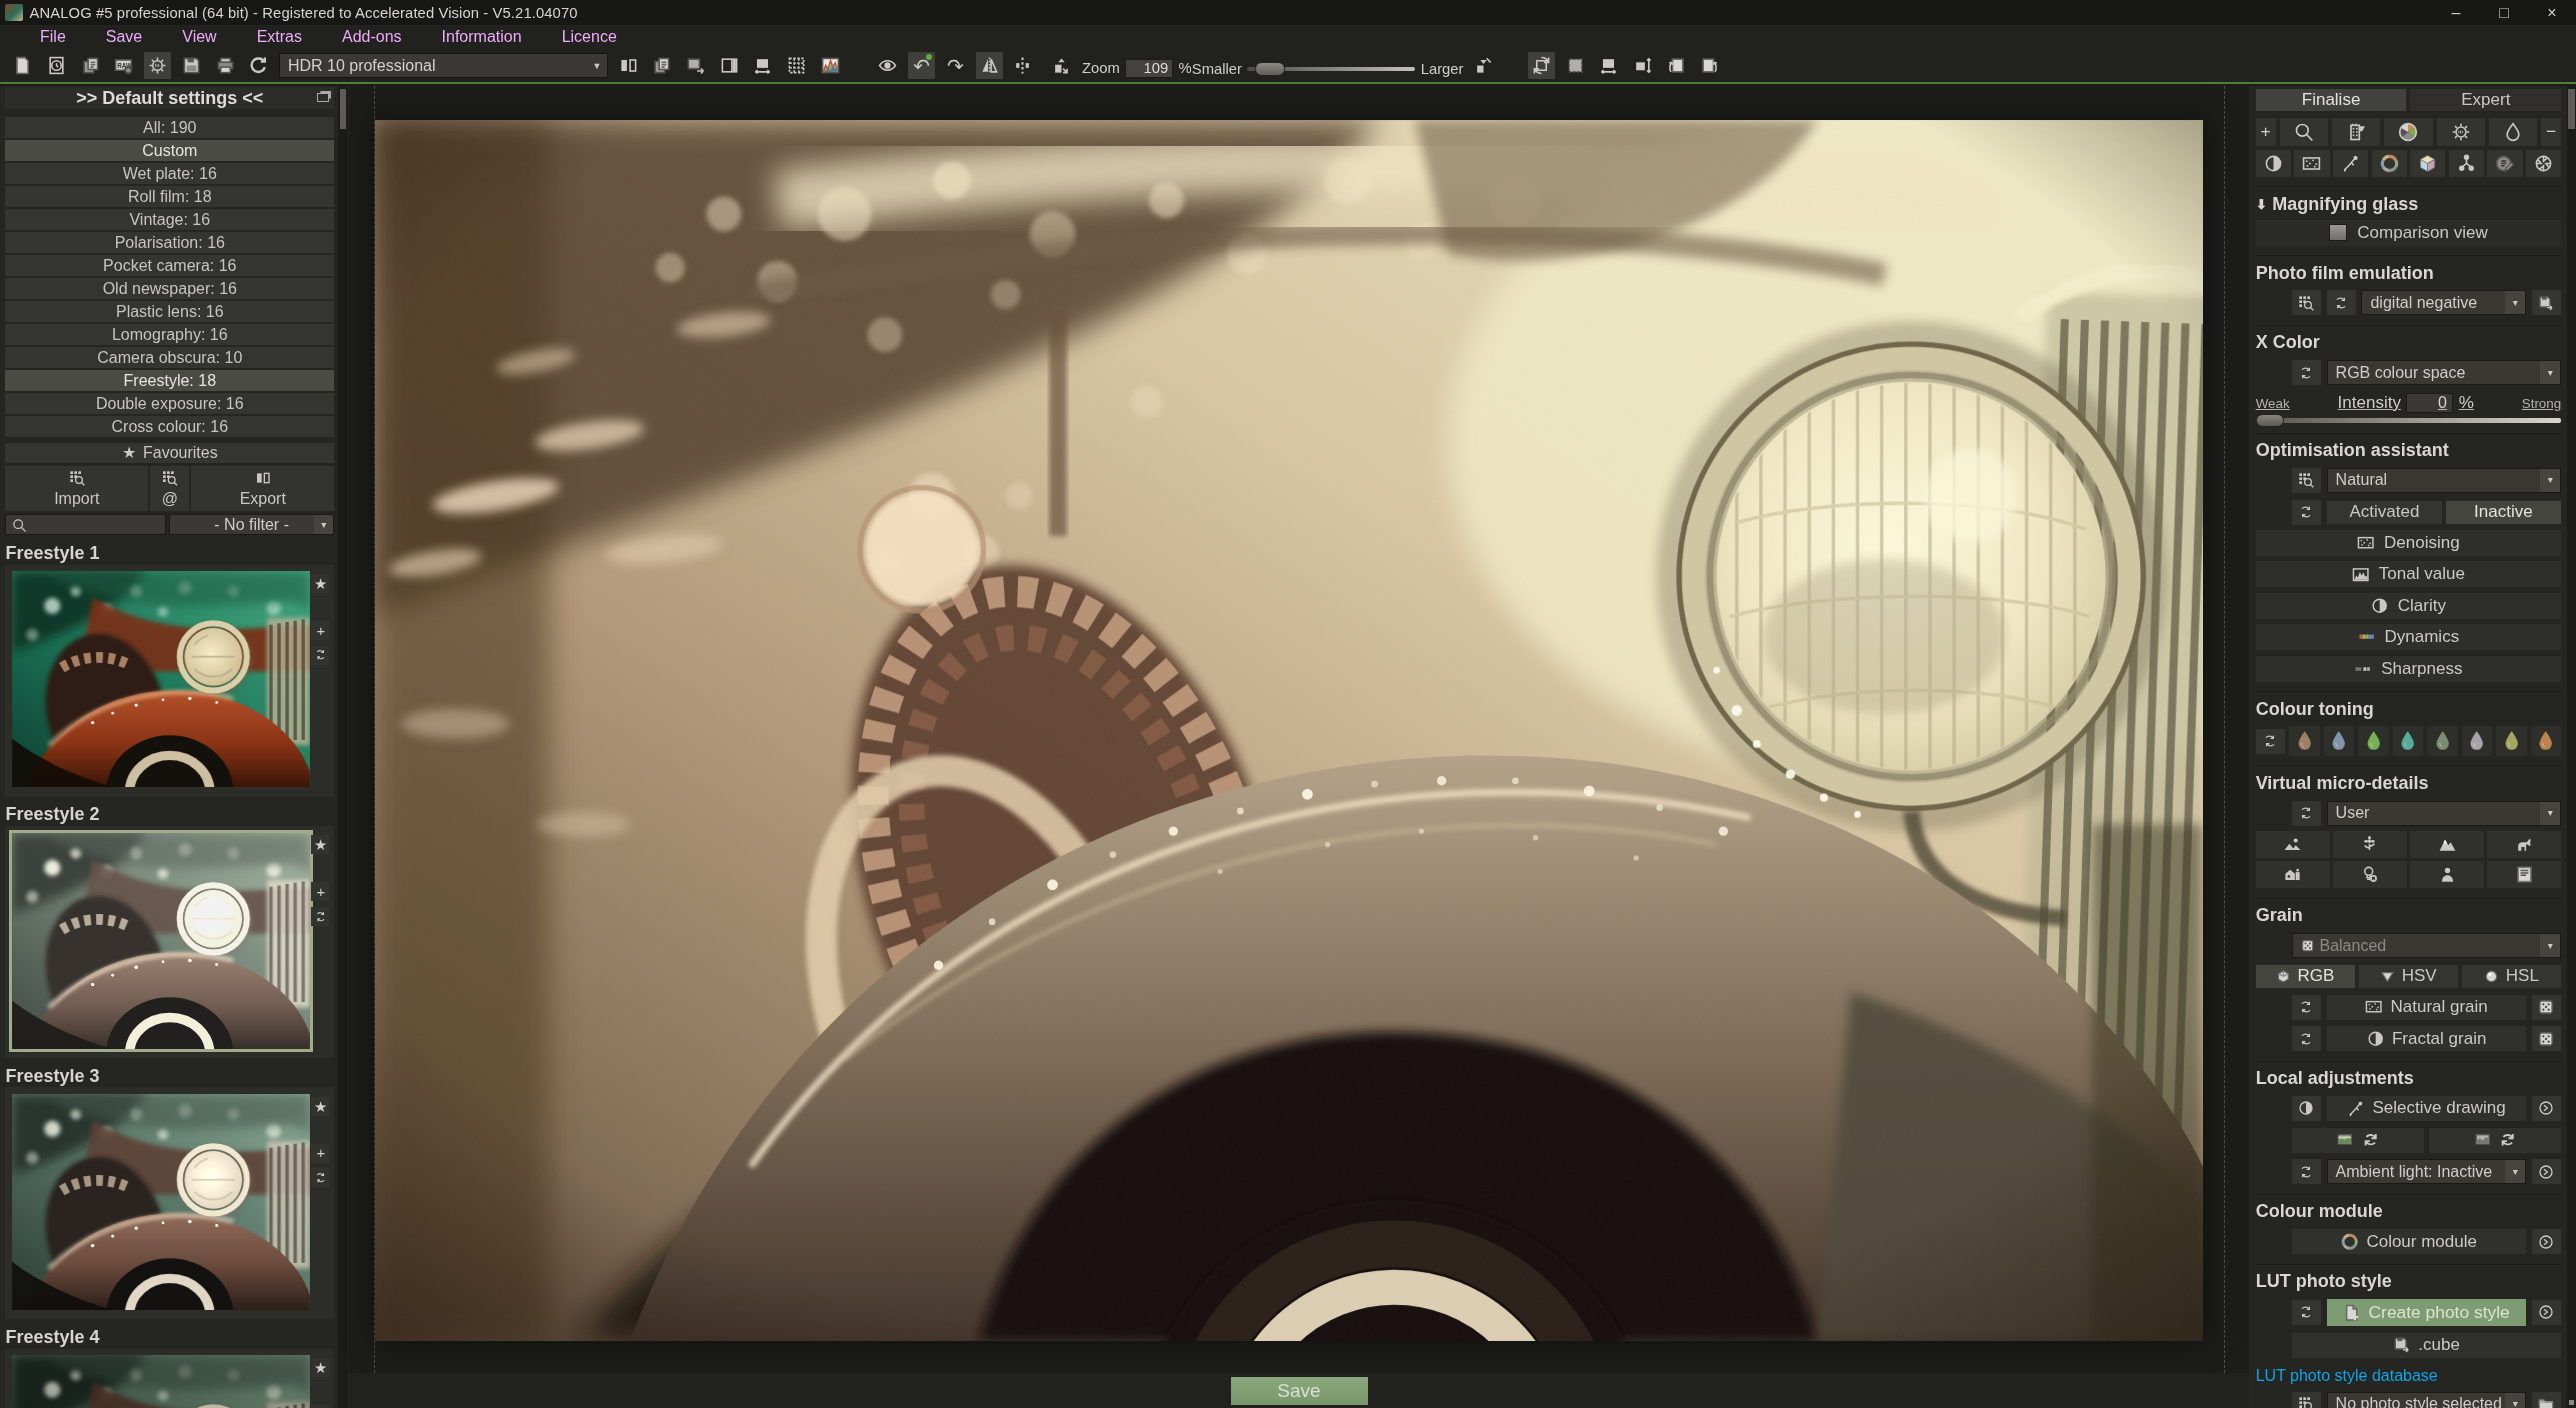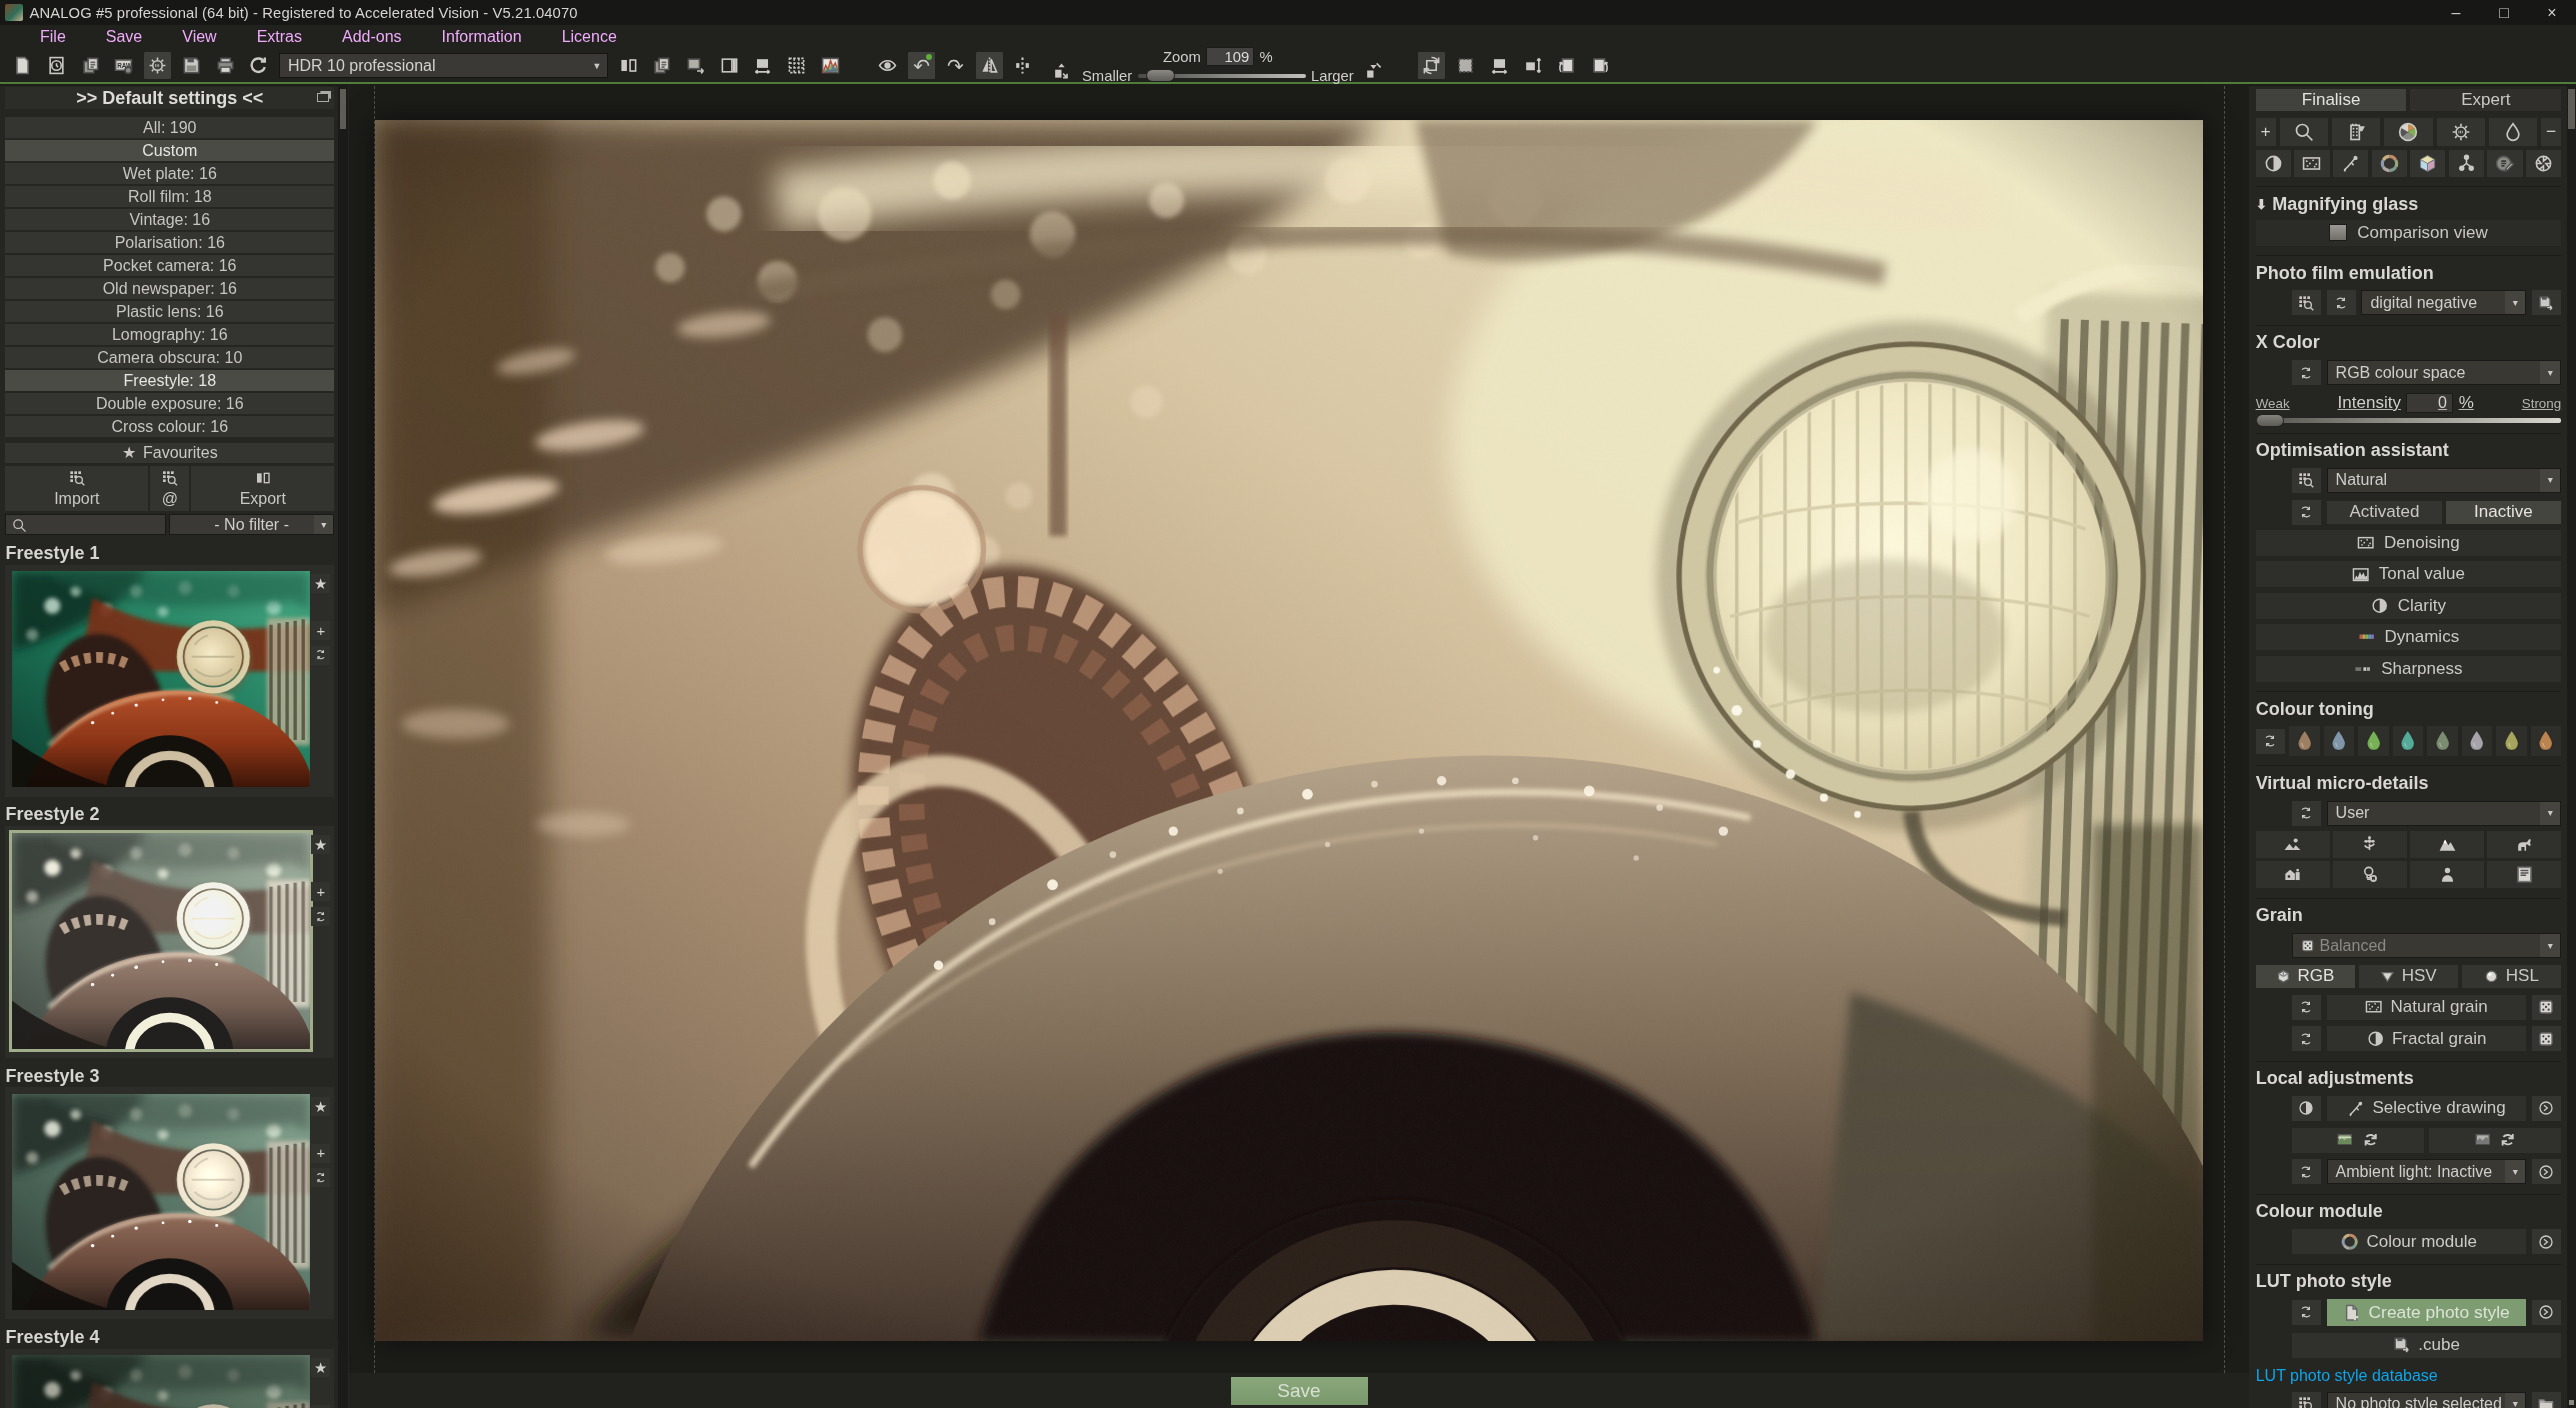--- a/index.html
+++ b/index.html
@@ -31,21 +31,21 @@
           border-radius:1.3px; color:#c9c8c4; flex:none; font-size:17.4px; }
   .tbtn.sel { background:#3f3f3b; }
   .tbtn svg { width:19px; height:19px; }
   .tgap { width:17.4px; flex:none; }
   .preset-dd { width:329px; height:25px; background:#3a3936; border:0.7px solid #151513;
                display:flex; align-items:center; padding-left:8px; font-size:16px; color:#d2d1cd;
                position:relative; flex:none; }
   .preset-dd .arrowbox { position:absolute; right:0; top:0; bottom:0; width:20px;
                display:flex; align-items:center; justify-content:center; font-size:9.4px; color:#c9c8c4; }
   .zoomgroup { display:flex; align-items:flex-end; gap:6.7px; flex:none; margin-left:5.4px; }
-  .zoomcol { display:flex; flex-direction:column; align-items:center; }
+  .zoomcol { display:flex; flex-direction:row; align-items:center; }
   .zoomtop { display:flex; align-items:center; gap:5.4px; font-size:14.8px; color:#cfcecb; margin-bottom:1.3px; }
   .zoomval { width:48px; height:19px; background:#434240; border:0.7px solid #1b1b19;
              font-size:14.8px; color:#dddcd8; display:flex; align-items:center; justify-content:flex-end;
              padding-right:4px; }
   .zoomrow { display:flex; align-items:center; gap:5.4px; font-size:14.8px; color:#cfcecb; }
   .sl-track { width:168px; height:4px; background:linear-gradient(90deg,#4a4a46,#c2c1bb);
               border-radius:2px; position:relative; }
   .sl-thumb { position:absolute; left:8px; top:-4.7px; width:29.5px; height:13.4px; border-radius:6.7px;
               background:linear-gradient(#8a8984,#5f5e59); border:0.7px solid #222; }
   .greendot { position:absolute; width:6px; height:6px; border-radius:50%; background:#5fae3a;

